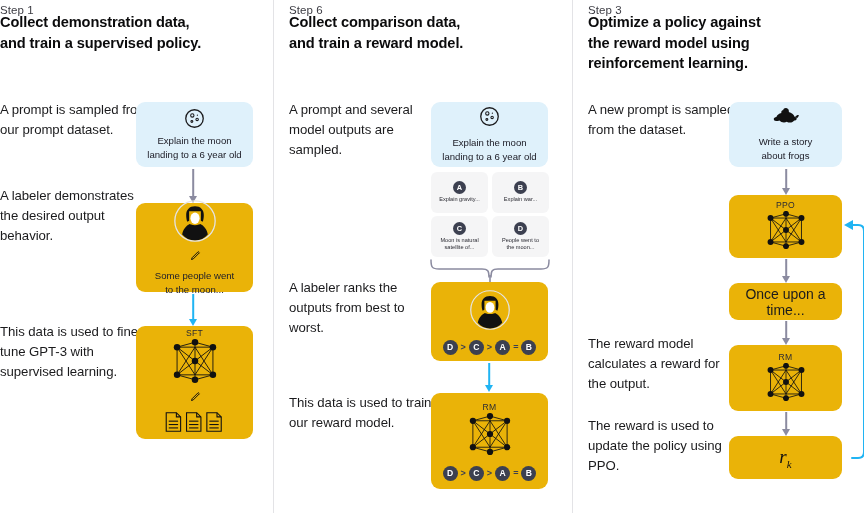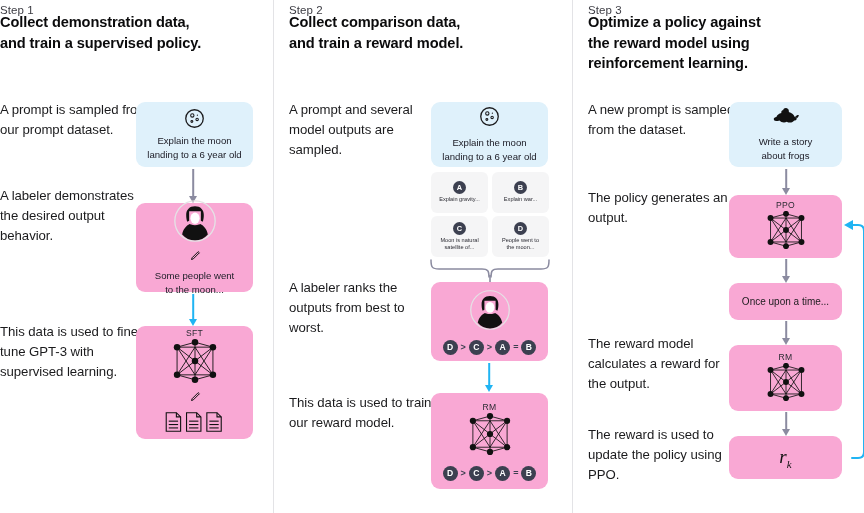--- a/index.html
+++ b/index.html
@@ -42,21 +42,21 @@
     font-size:13.2px;line-height:1.52;color:#1b1b1d;
     letter-spacing:-.05px;
   }
 
   
   .card{
     position:absolute;border-radius:9px;
     box-sizing:border-box;
   }
   .card.blue{background:#dff1fb;}
-  .card.grey{background:#f9a8d4;}
+  .card.grey{background:#eab308;}
   .card-text{
     font-size:9.6px;line-height:1.36;text-align:center;color:#20202a;
   }
   .card-inner{
     display:flex;flex-direction:column;align-items:center;
     justify-content:center;height:100%;width:100%;
   }
 
   
   .opt{
@@ -112,21 +112,21 @@
   
   .model-tag{
     font-size:8.6px;color:#2b2b33;letter-spacing:.3px;margin-bottom:1px;
   }
   .rk{
     font-family:Liberation Serif, serif;
     font-style:italic;font-size:19px;color:#111;
   }
   .rk sub{font-size:11px;font-style:italic;}
 
-  .outtext{font-size:10px;color:#1b1b1d;text-align:center;}
+  .outtext{font-size:14px;color:#1b1b1d;text-align:center;}
 </style>
 </head>
 <body>
 
 <div class="canvas">
 
   <div class="divider" id="div1"></div>
   <div class="divider" id="div2"></div>
 
   <div class="col" id="col1">
@@ -256,21 +256,21 @@
                 <line x1="53" y1="20" x2="64" y2="20"></line>
             </g>
           </svg>
         </span>
       </div>
     </div>
   </div>
 
   <div class="col" id="col2">
 
-    <div class="step-label">Step 2</div>
+    <div class="step-label">Step 6</div>
     <div class="step-title" style="white-space:pre-line;">Collect comparison data,
 and train a reward model.</div>
 
     <div class="copy" style="top:100px;">A prompt and
 several model
 outputs are
 sampled.</div>
     <div class="copy" style="top:278px;">A labeler ranks
 the outputs from
 best to worst.</div>
@@ -403,28 +403,25 @@
   <div class="col" id="col3">
 
     <div class="step-label">Step 3</div>
     <div class="step-title" style="white-space:pre-line;">Optimize a policy against
 the reward model using
 reinforcement learning.</div>
 
     <div class="copy" style="top:100px;">A new prompt
 is sampled from
 the dataset.</div>
-    <div class="copy" style="top:188px;">The policy
-generates
-an output.</div>
     <div class="copy" style="top:334px;">The reward model
 calculates a
 reward for
 the output.</div>
-    <div class="copy" style="top:425px;">The reward is
+    <div class="copy" style="top:416px;">The reward is
 used to update
 the policy
 using PPO.</div>
 
     <div class="card blue" style="left:141px;top:102px;width:113px;height:65px;">
       <div class="card-inner">
         <span style="margin-bottom:5px;">
           <svg width="26" height="19" viewBox="0 0 34 24">
             <path d="M4 18c-2 0-3-1.2-3-2.6 0-1.6 1.6-2.6 3.4-2.8 1-2.6 3.4-4.6 6.6-5.2-.4-1-.2-2.2.6-3 .4-.4 1-.6 1.6-.6.4-1.6 1.8-2.8 3.6-2.8 2.2 0 4 1.8 4 4 0 .4 0 .8-.2 1.2 3.6.8 6.4 3 7.6 6 1.6.4 2.8 1.4 2.8 2.6 0 1.4-1.4 2.4-3.2 2.4-1.2 1.6-3.2 2.8-5.6 2.8-1.6 0-3-.4-4.2-1.2-1 .6-2.2 1-3.6 1-2.4 0-4.6-1-6-2.6-1.2.6-2.6.8-4 .8z" fill="#111"></path>
             <path d="M29 12c1.6-1.6 3.4-2.4 4.6-2 .4 1.2-.6 3-2.4 4.4" fill="#111"></path>

